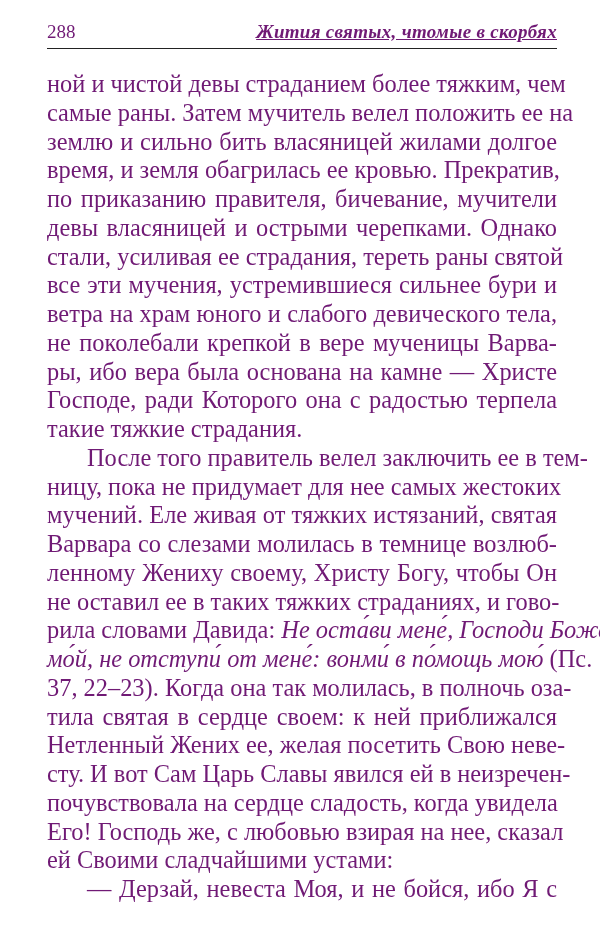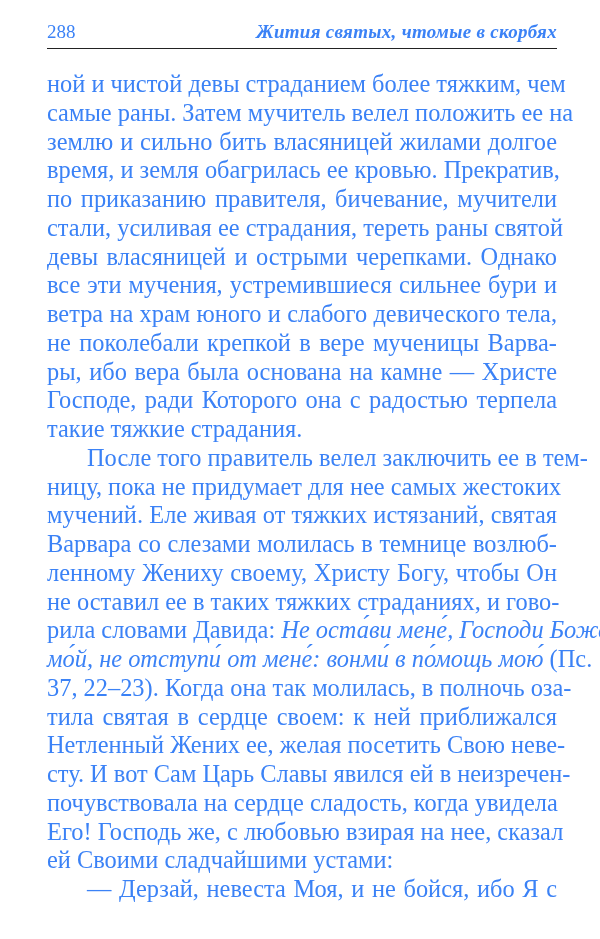--- a/index.html
+++ b/index.html
@@ -1,22 +1,22 @@
 <!DOCTYPE html>
 <html><head>
   <meta charset="utf-8">
   <style>
     html, body { margin: 0; padding: 0; background: #ffffff; }
     body { width: 600px; height: 939px; position: relative; overflow: hidden; }
-    .page { position: absolute; left: 47px; top: 0; width: 510px; height: 939px; color: #3b82f6; }
+    .page { position: absolute; left: 47px; top: 0; width: 510px; height: 939px; color: #701a75; }
     .header { position: absolute; left: 0; top: 19px; width: 510px; height: 28px;
       font-family: "Liberation Serif", "DejaVu Serif", serif; }
     .page-number { position: absolute; left: 0; top: 0; font-size: 19px; line-height: 26px; }
     .running-title { position: absolute; right: 0; top: 0; font-size: 19px; line-height: 26px;
-      font-style: italic; font-weight: bold; letter-spacing: 0.3px; }
+      font-style: italic; font-weight: bold; letter-spacing: 0.3px; text-decoration: underline; }
     .rule { position: absolute; left: 0; top: 48px; width: 510px; height: 0; border-top: 1.5px solid #222; }
     .body-text { position: absolute; left: 0; top: 70px; width: 510px;
       font-family: "Liberation Serif", "DejaVu Serif", serif; font-size: 24.4px; line-height: 28.75px; }
     .line { display: block; width: 510px; height: 28.75px; white-space: nowrap;
       text-align: justify; text-align-last: justify; }
     .line.last { text-align-last: left; }
     .line.indent { padding-left: 40px; width: 470px; }
     .it { font-style: italic; }
   </style>
 </head>
@@ -28,22 +28,22 @@
     <span class="running-title">Жития святых, чтомые в скорбях</span>
   </div>
   <div class="rule"></div>
 
   <div class="body-text">
     <span class="line">ной и чистой девы страданием более тяжким, чем</span>
     <span class="line">самые раны. Затем мучитель велел положить ее на</span>
     <span class="line">землю и сильно бить власяницей жилами долгое</span>
     <span class="line">время, и земля обагрилась ее кровью. Прекратив,</span>
     <span class="line">по приказанию правителя, бичевание, мучители</span>
+    <span class="line">девы власяницей и острыми черепками. Однако</span>
     <span class="line">стали, усиливая ее страдания, тереть раны святой</span>
-    <span class="line">девы власяницей и острыми черепками. Однако</span>
     <span class="line">все эти мучения, устремившиеся сильнее бури и</span>
     <span class="line">ветра на храм юного и слабого девического тела,</span>
     <span class="line">не поколебали крепкой в вере мученицы Варва-</span>
     <span class="line">ры, ибо вера была основана на камне — Христе</span>
     <span class="line">Господе, ради Которого она с радостью терпела</span>
     <span class="line last">такие тяжкие страдания.</span>
     <span class="line indent">После того правитель велел заключить ее в тем-</span>
     <span class="line">ницу, пока не придумает для нее самых жестоких</span>
     <span class="line">мучений. Еле живая от тяжких истязаний, святая</span>
     <span class="line">Варвара со слезами молилась в темнице возлюб-</span>

